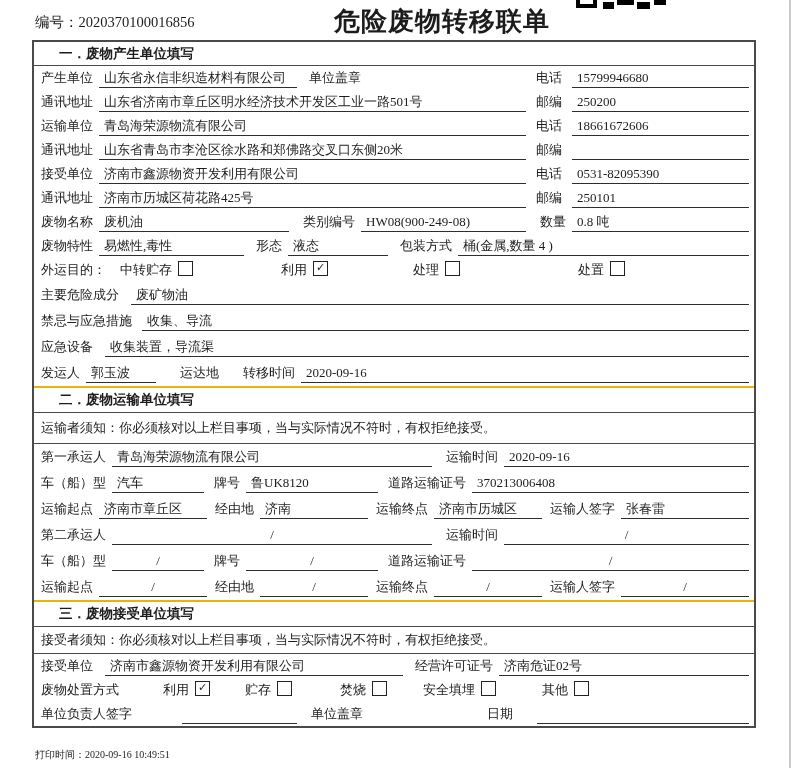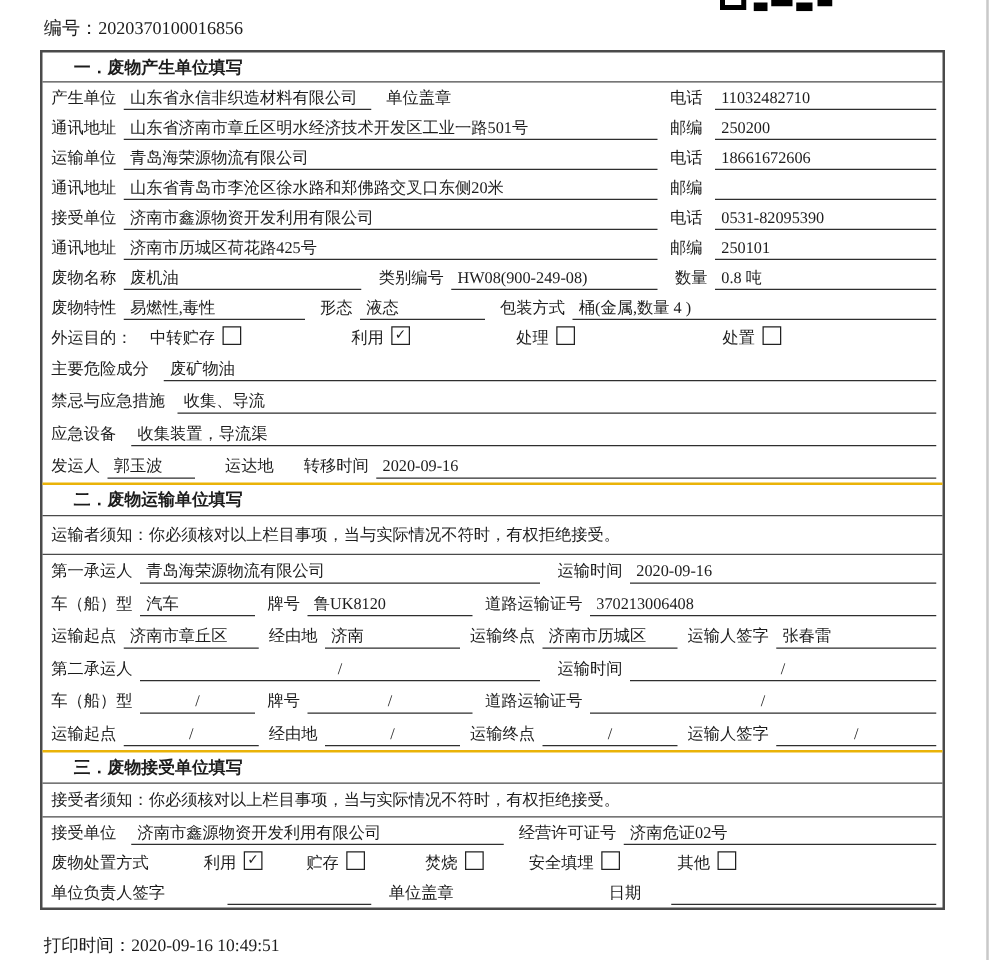--- a/index.html
+++ b/index.html
@@ -40,53 +40,54 @@
   .ul.c { text-align:center; }
   .fill { flex:1 1 auto; min-width:0; }
   .lp { flex:1 1 auto; display:flex; align-items:center; min-width:0; }
   .rp { width:213px; flex-shrink:0; display:flex; align-items:center; }
   .rp .lb { margin-right:10px; }
 
   .box { width:13px; height:13px; border:1px solid #222; margin-left:6px; flex-shrink:0;
          font-size:11px; line-height:12px; text-align:center; font-family:"DejaVu Sans",sans-serif; }
   .opt { white-space:nowrap; display:flex; align-items:flex-start; flex-shrink:0; }
 
-  .footer { position:absolute; left:35px; top:748px; font-size:14px; white-space:nowrap; }
+  .footer { position:absolute; left:35px; top:748px; font-size:10px; white-space:nowrap; }
 </style>
 </head>
 <body>
 
 <div class="page">
   <div class="page-edge"></div>
 
   <div class="qr">
     <div class="b1"></div>
       <div class="b2"></div>
       <div class="b3"></div>
       <div class="b4"></div>
       <div class="b5"></div>
   </div>
 
   <div class="doc-no">
     <span>编号：</span><span>2020370100016856</span>
   </div>
+  <h1 class="title">危险废物转移联单</h1>
 
   <div class="form">
 
     <div class="sec-hd">一．废物产生单位填写</div>
 
     <div class="row">
       <div class="lp">
         <span class="lb">产生单位</span>
         <span class="ul" style="width:198px">山东省永信非织造材料有限公司</span>
         <span class="lb" style="margin-left:12px">单位盖章</span>
       </div>
       <div class="rp">
         <span class="lb">电话</span>
-        <span class="ul fill">11032482710</span>
+        <span class="ul fill">15799946680</span>
       </div>
     </div>
 
     <div class="row">
       <div class="lp">
         <span class="lb">通讯地址</span>
         <span class="ul fill" style="margin-right:10px">山东省济南市章丘区明水经济技术开发区工业一路501号</span>
       </div>
       <div class="rp">
         <span class="lb">邮编</span>

